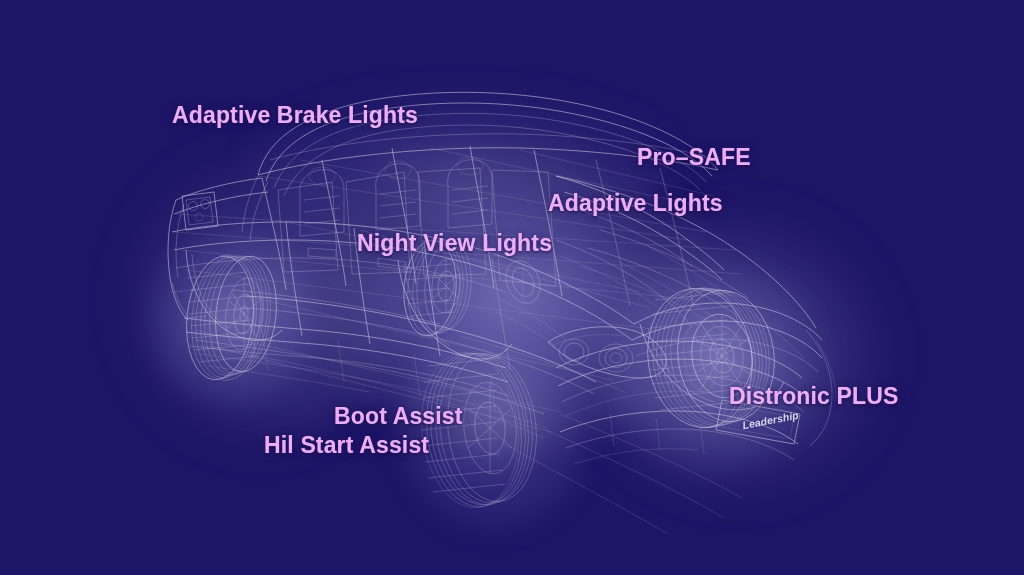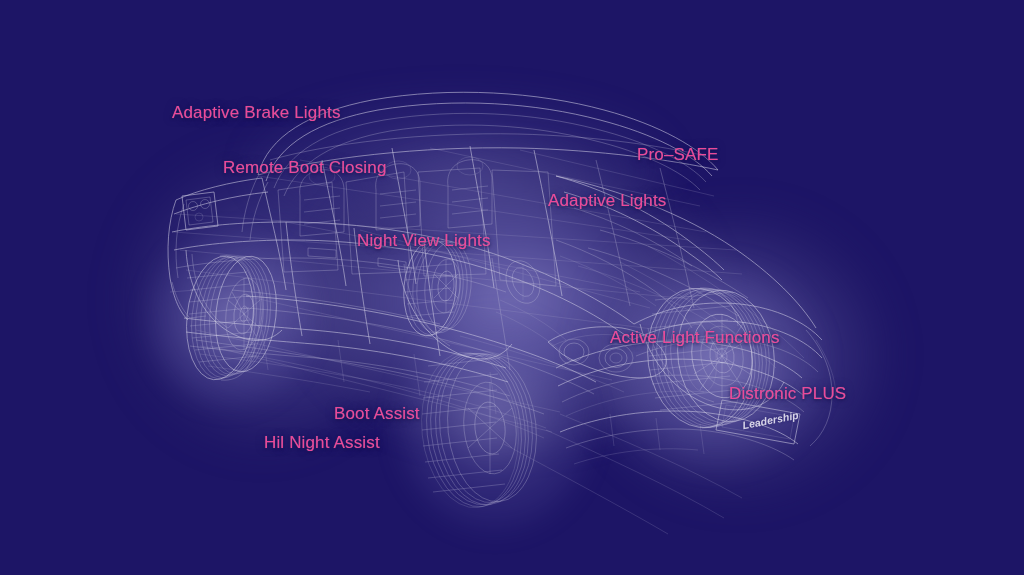--- a/index.html
+++ b/index.html
@@ -126,23 +126,23 @@
   #wire .mesh-d {
     fill: none;
     stroke: #dcdaee;
     stroke-width: 0.45;
     opacity: 0.50;
   }
 
   
   .label {
     position: absolute;
-    color: #ec4899;
-    font-size: 17px;
-    font-weight: 400;
+    color: #f0abfc;
+    font-size: 23px;
+    font-weight: 700;
     letter-spacing: 0.15px;
     white-space: nowrap;
     line-height: 1;
     text-shadow: 0 0 1px rgba(255,255,255,0.28),
                  0 1px 3px rgba(20,14,70,0.85),
                  0 0 9px rgba(30,22,96,0.70);
     cursor: default;
   }
 
   
@@ -426,22 +426,20 @@
       <path class="ln-faint" d="M546,430 C604,456 670,486 724,518"></path>
       <path class="ln-faint" d="M504,444 C560,474 620,506 668,534"></path>
       <path class="ln-faint" d="M620,262 C676,290 732,326 776,368"></path>
       <path class="ln-faint" d="M648,246 C704,276 760,314 804,358"></path>
     </g>
   </svg>
 
   <div id="plate-badge">Leadership</div>
 
   <div class="label" style="left: 172px; top: 104px;">Adaptive Brake Lights</div>
-  <div class="label" style="left: 223px; top: 159px;">Remote Boot Closing</div>
   <div class="label" style="left: 637px; top: 146px;">Pro–SAFE</div>
   <div class="label" style="left: 548px; top: 192px;">Adaptive Lights</div>
   <div class="label" style="left: 357px; top: 232px;">Night View Lights</div>
-  <div class="label" style="left: 610px; top: 329px;">Active Light Functions</div>
   <div class="label" style="left: 729px; top: 372px; margin-top: 13px;">Distronic PLUS</div>
   <div class="label" style="left: 334px; top: 405px;">Boot Assist</div>
-  <div class="label" style="left: 264px; top: 434px;">Hil Night Assist</div>
+  <div class="label" style="left: 264px; top: 434px;">Hil Start Assist</div>
 
 </div>
 
 </body></html>

